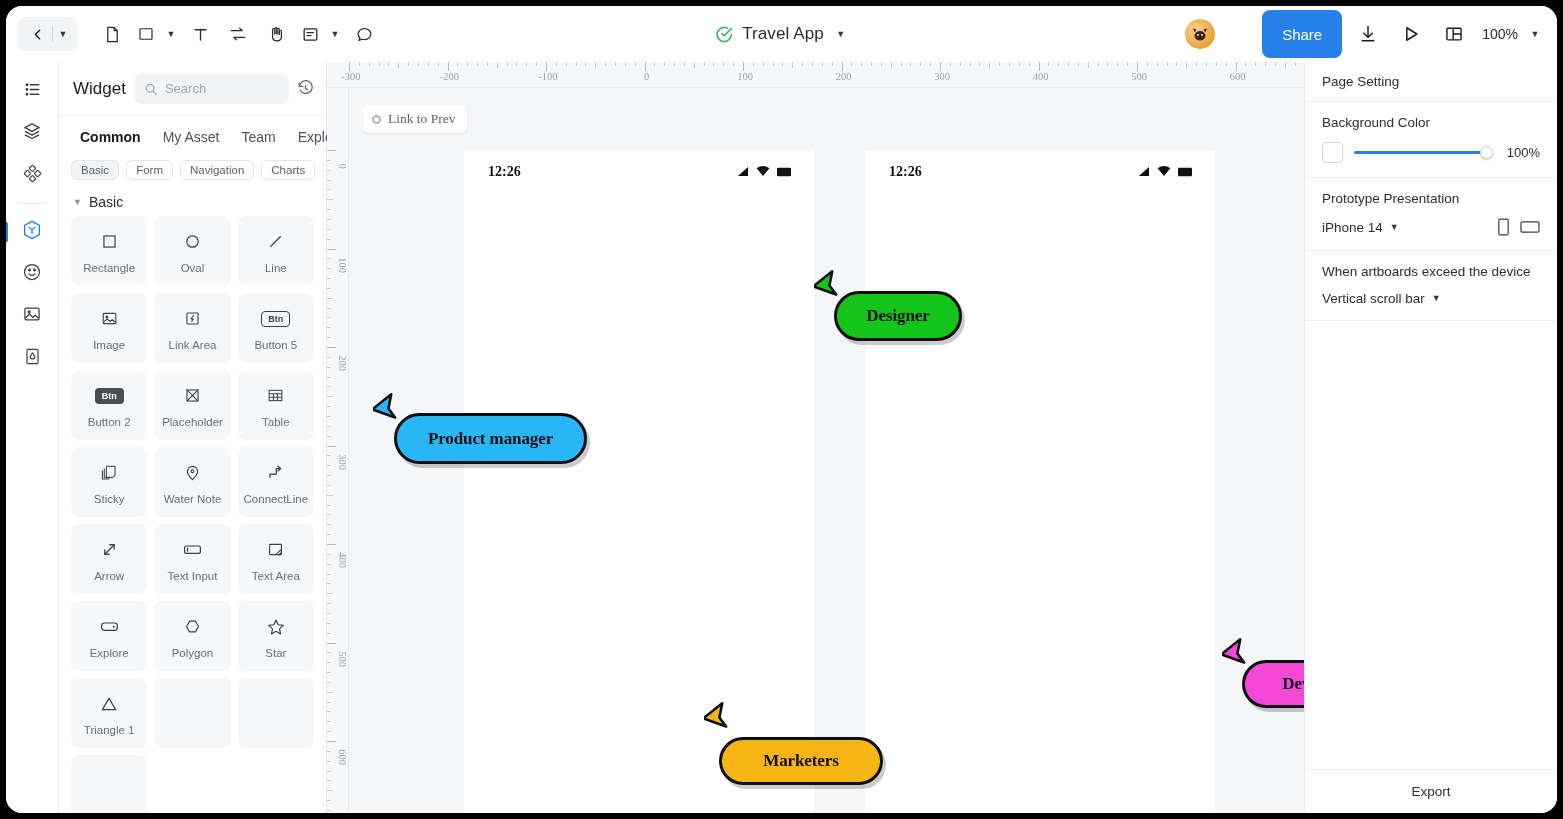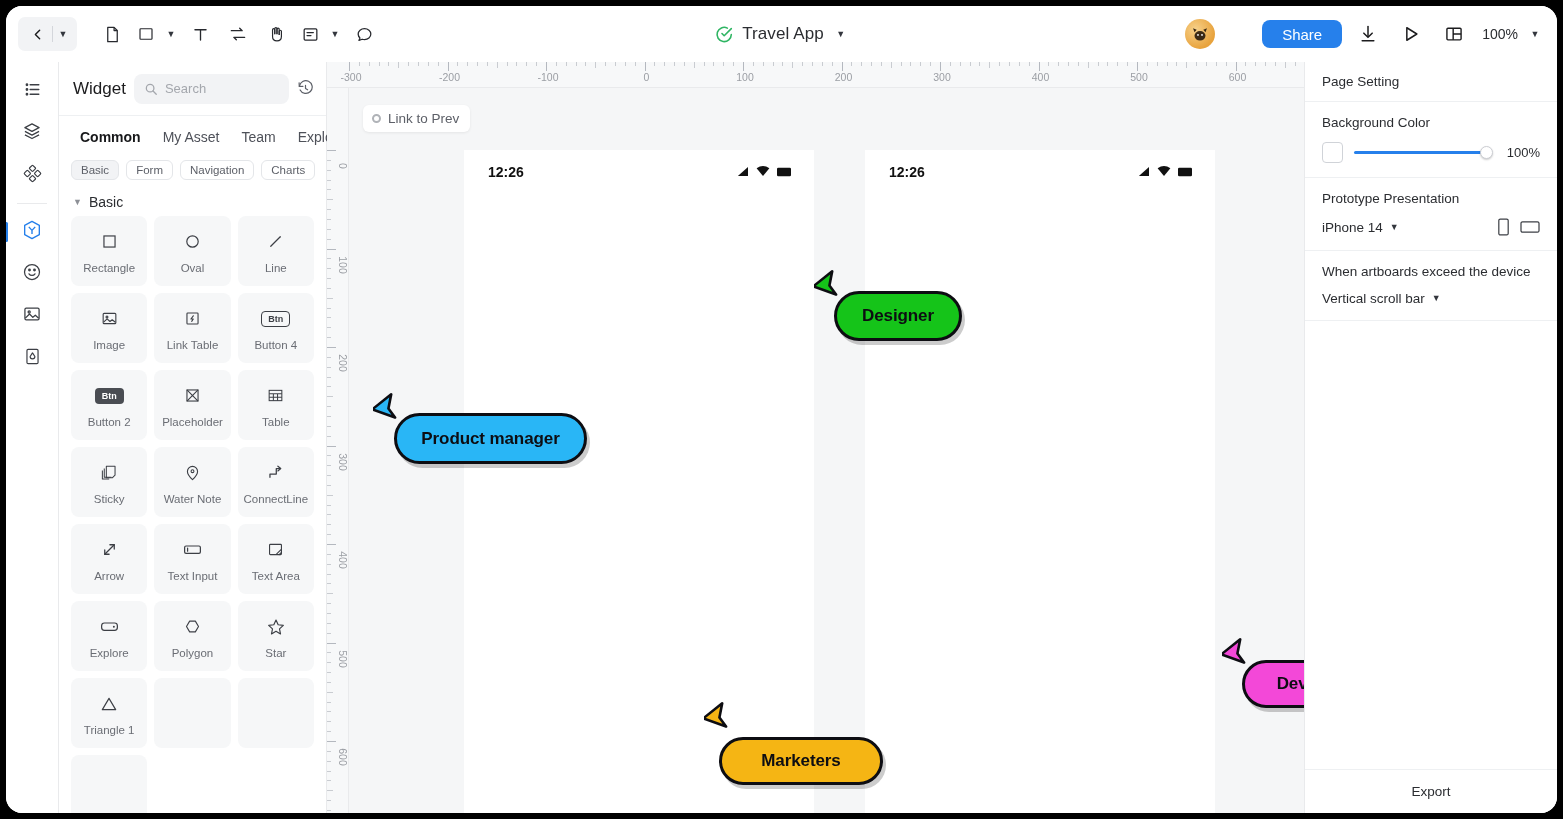--- a/index.html
+++ b/index.html
@@ -52,21 +52,21 @@
     margin-left: auto; display: flex; align-items: center; gap: 9px;
   }
   .avatar {
     width: 30px; height: 30px; border-radius: 50%;
     background: radial-gradient(circle at 35% 35%, #f7d18a, #e8a33d 70%);
     display:flex;align-items:center;justify-content:center;
     font-size: 15px; overflow: hidden;
   }
   .share-btn {
     background: #2680eb; color: #fff;
-    font-size: 15px; height: 28px; padding: 12px 20px;
+    font-size: 15px; height: 48px; padding: 12px 20px;
     border-radius: 8px; border: none;
     display: flex; align-items: center; cursor: pointer;
     font-family: "Liberation Sans", sans-serif;
     margin-left: 38px;
   }
   .zoom-lvl { font-size: 14px; color: #2b2d31; margin-left: 2px; }
 
   
   .body { flex: 1; display: flex; min-height: 0; position: relative; }
 
@@ -153,21 +153,21 @@
   .btn-chip-o {
     border: 1.3px solid #3c3f45; border-radius: 4px;
     font-size: 9px; padding: 2px 6px; color: #3c3f45; font-weight: 700;
   }
   .btn-chip-f {
     background: #4a4d53; color: #fff; border-radius: 4px;
     font-size: 9px; padding: 3px 7px; font-weight: 700;
   }
 
   
-  .canvas-wrap { flex: 1; position: relative; background: #f5f6f7; min-width: 0; overflow: hidden; }
+  .canvas-wrap { flex: 1; position: relative; background: #f5f6f7; min-width: 0; overflow: hidden; font-family: Liberation Serif, serif; }
   .ruler-h {
     position: absolute; left: 0; top: 0; right: 0; height: 26px;
     background: #f7f8f9; border-bottom: 1px solid #e9eaec;
     overflow: hidden; z-index: 5;
   }
   .ruler-v {
     position: absolute; left: 0; top: 26px; bottom: 0; width: 22px;
     background: #f7f8f9; border-right: 1px solid #e9eaec;
     overflow: hidden; z-index: 5;
   }
@@ -519,28 +519,28 @@
             </span>
           <span class="nm">Image</span>
         </div>
         <div class="wcell">
           <span class="ic">
               <svg width="19" height="19" viewBox="0 0 24 24" fill="none" stroke="#3c3f45" stroke-width="1.4">
                 <rect x="5" y="5" width="14" height="14" rx="1"></rect>
                 <path d="M13 8.6 10 12.6h3L11 15.6" stroke-linejoin="round" stroke-linecap="round"></path>
               </svg>
             </span>
-          <span class="nm">Link Table</span>
+          <span class="nm">Link Area</span>
         </div>
 
         <div class="wcell">
           <span class="ic">
               <span class="btn-chip-o">Btn</span>
             </span>
-          <span class="nm">Button 4</span>
+          <span class="nm">Button 5</span>
         </div>
         <div class="wcell">
           <span class="ic">
               <span class="btn-chip-f">Btn</span>
             </span>
           <span class="nm">Button 2</span>
         </div>
         <div class="wcell">
           <span class="ic">
               <svg width="19" height="19" viewBox="0 0 24 24" fill="none" stroke="#3c3f45" stroke-width="1.4">

